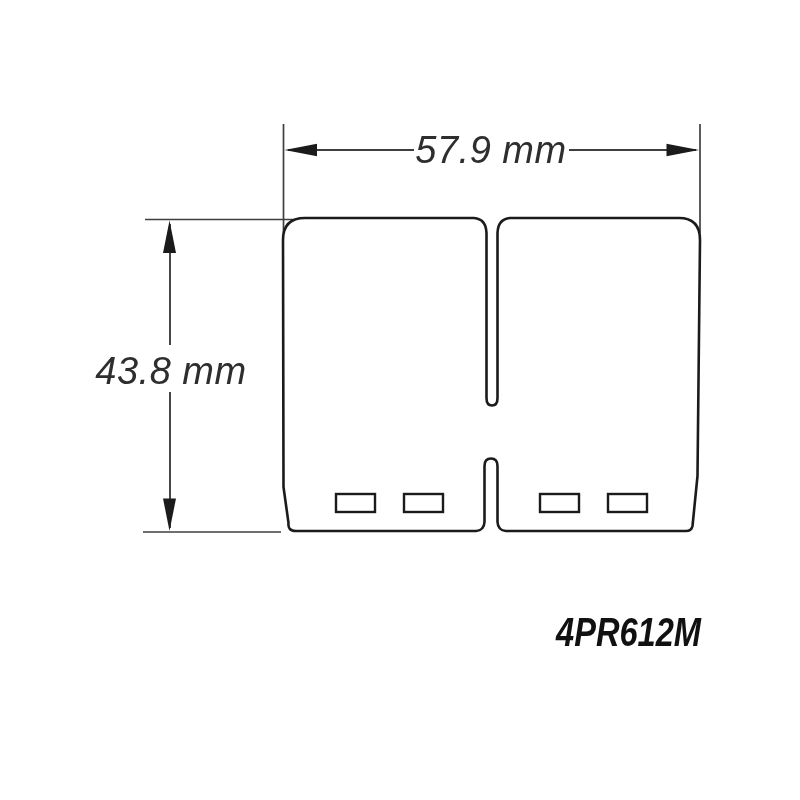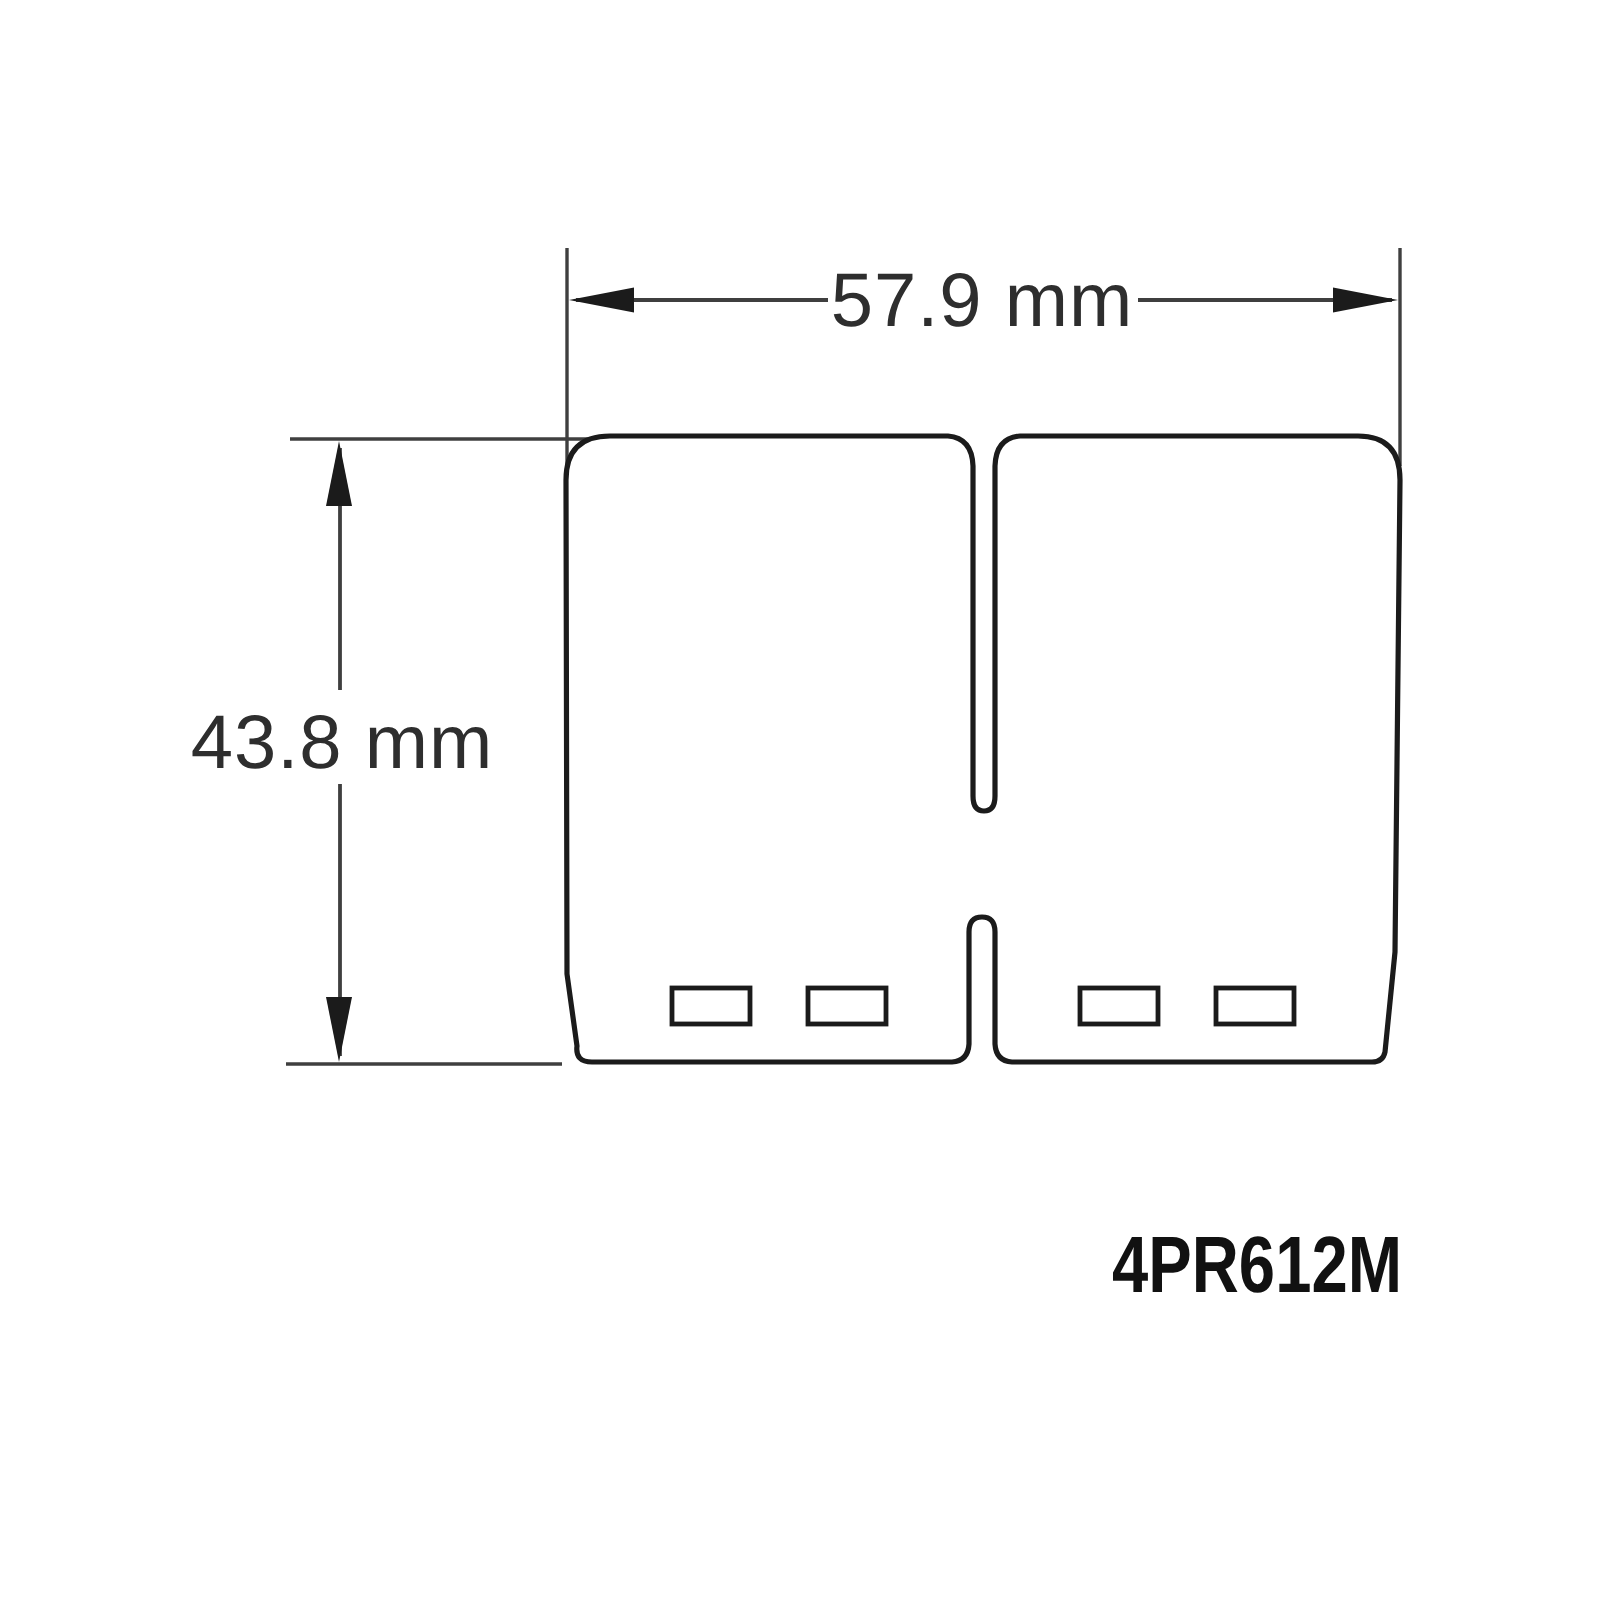--- a/index.html
+++ b/index.html
@@ -14,20 +14,21 @@
     width: 800px;
     height: 800px;
     background: var(--background);
     font-family: "Liberation Sans", sans-serif;
     overflow: hidden;
   }
   .canvas {
     position: relative;
     width: 800px;
     height: 800px;
+    font-style: italic;
   }
   svg { display: block; }
   .outline-path {
     fill: #ffffff;
     stroke: var(--outline);
     stroke-width: 2.6;
     stroke-linejoin: round;
   }
   .hole-rect {
     fill: #ffffff;

